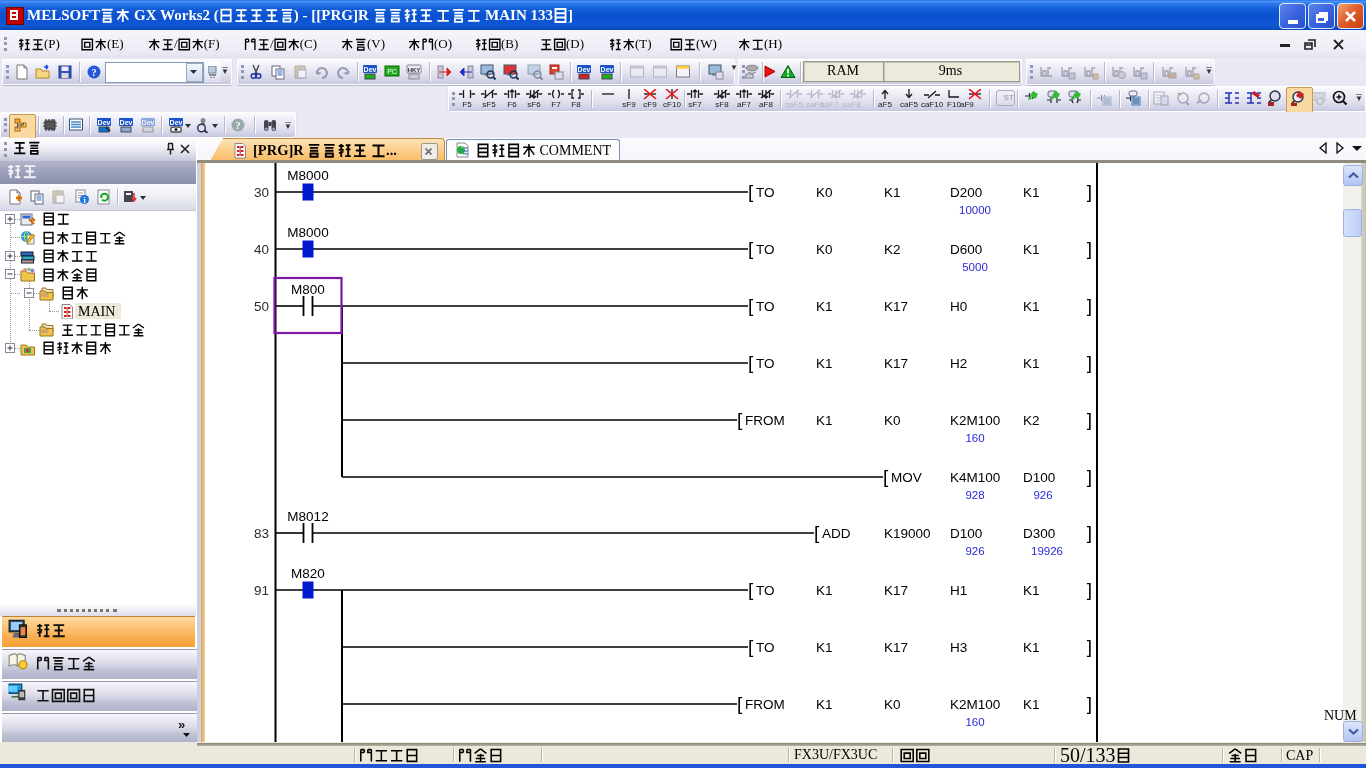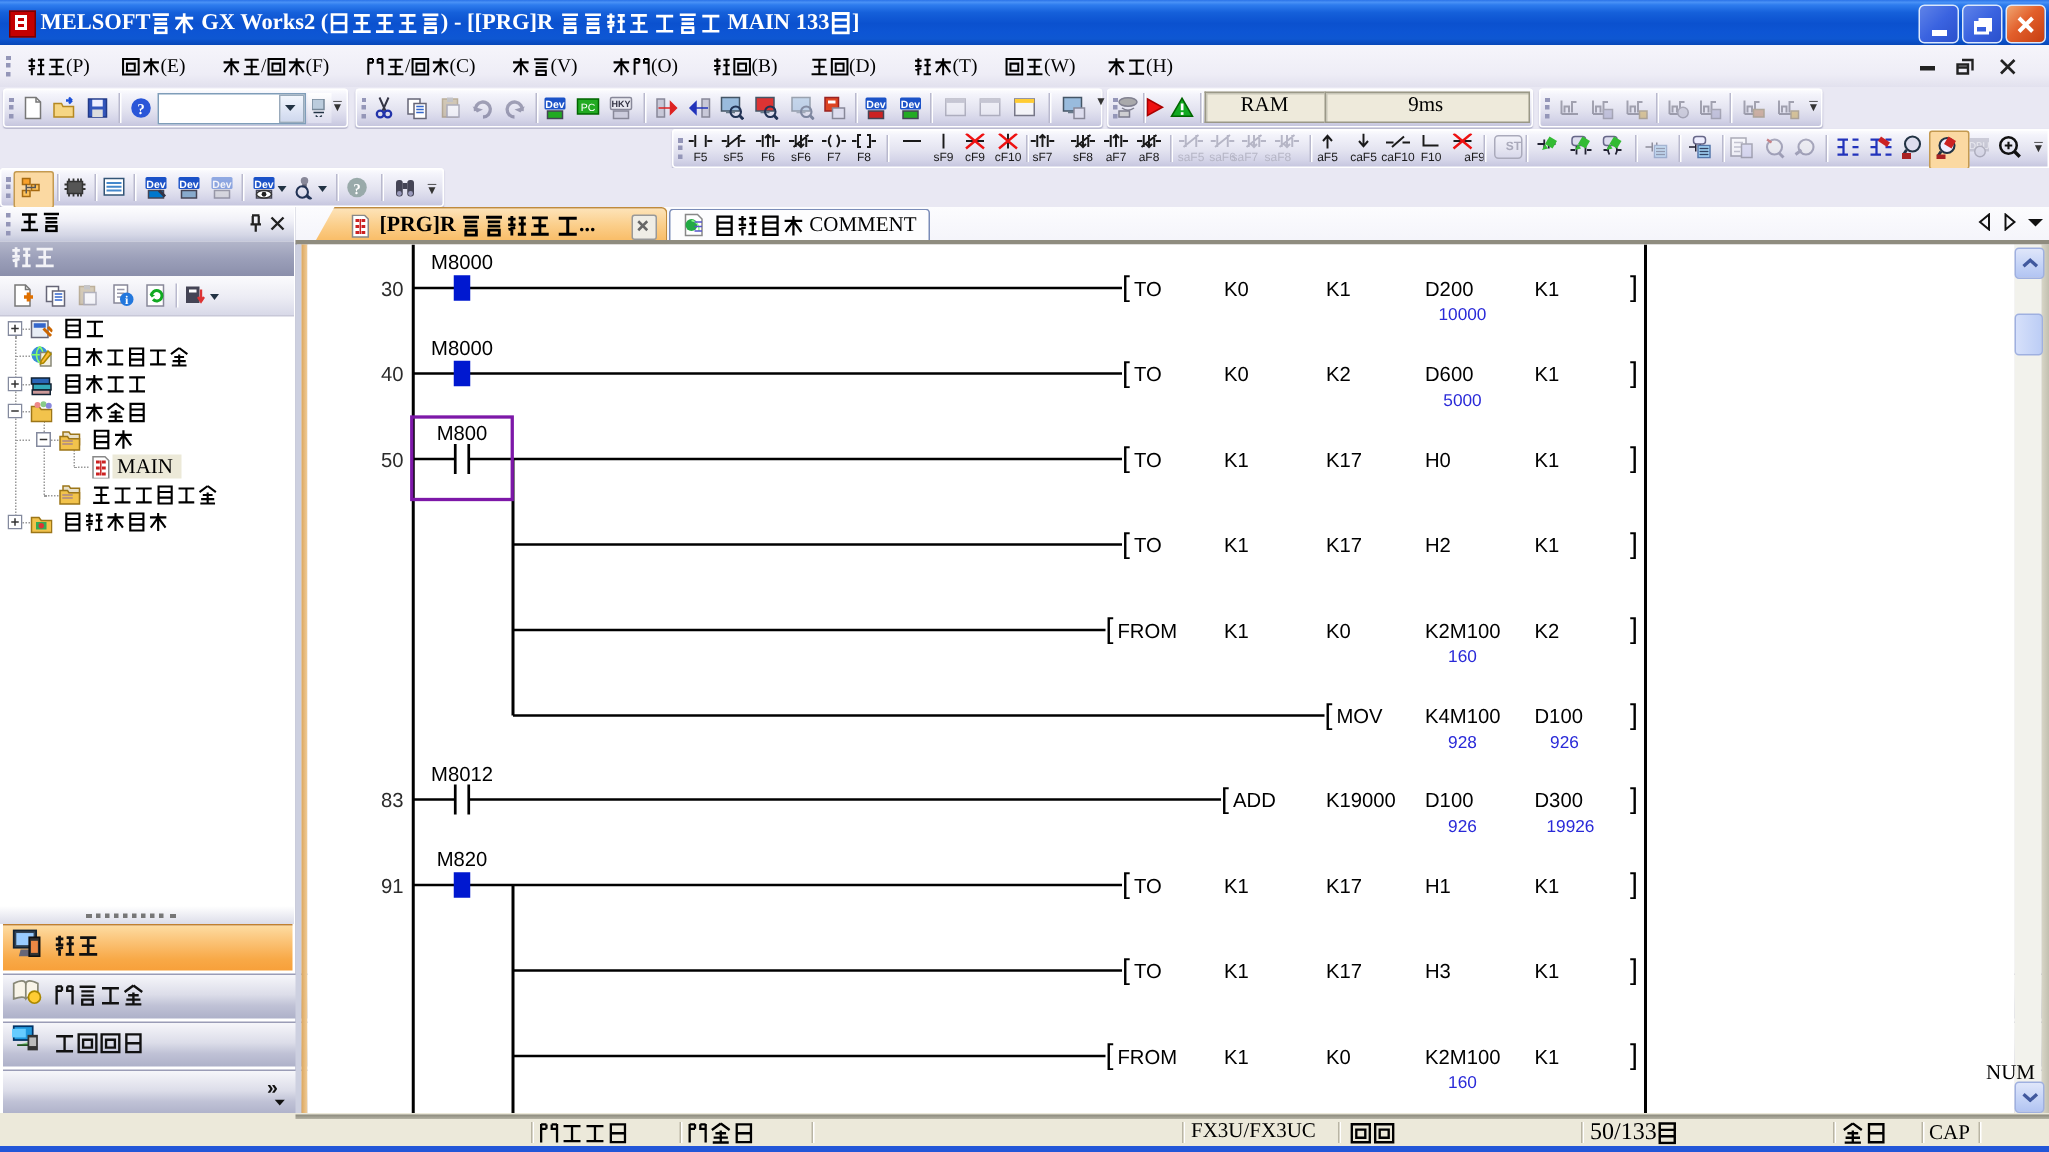--- a/index.html
+++ b/index.html
@@ -492,21 +492,21 @@
     </svg>
 <div class="abs" style="left:917px;top:100px;width:30px;text-align:center;font-size:8px;color:#1a1a1a">caF10</div>
 <svg class="abs" style="left:946px;top:89px;" width="16" height="11">
       <path d="M3,1 v7 h10" fill="none" stroke="#1a1a1a" stroke-width="1.3"></path>
     </svg>
 <div class="abs" style="left:939px;top:100px;width:30px;text-align:center;font-size:8px;color:#1a1a1a">F10</div>
 <svg class="abs" style="left:967px;top:89px;" width="16" height="11">
       <path d="M2,5 h12" fill="none" stroke="#1a1a1a" stroke-width="1.3"></path>
       <path d="M2,0 L14,10 M14,0 L2,10" stroke="#e11" stroke-width="1.6"></path>
     </svg>
-<div class="abs" style="left:960px;top:100px;width:30px;text-align:right;font-size:8px;color:#1a1a1a">aF9</div>
+<div class="abs" style="left:960px;top:100px;width:30px;text-align:left;font-size:8px;color:#1a1a1a">aF9</div>
 <div class="tsep" style="left:989px;top:90px;height:18px;bottom:auto"></div>
 <div class="abs" style="left:996px;top:90px;width:17px;height:14px;border:1.5px solid #aab;border-radius:3px;color:#aab;font-size:8px;text-align:right;line-height:13px;font-weight:bold">ST</div>
 <div class="tsep" style="left:1017px;top:90px;height:18px;bottom:auto"></div>
 <svg class="abs" style="left:1024px;top:90px;" width="16" height="16">
       <path d="M1,6 h4 M9,6 h4 M5.5,3 v6 M8.5,3 v6" stroke="#223" stroke-width="1.2" fill="none"></path>
       <path d="M9,1 l5,3 -3,5 -5,-3 z" fill="#3b3"></path>
       <path d="M6,6 l-2,4 4,-1" fill="#3b3"></path>
     </svg>
 <svg class="abs" style="left:1046px;top:90px;" width="16" height="16">
       <path d="M1,10 h3 M12,10 h3 M5,7 v6 M11,7 v6" stroke="#223" stroke-width="1.2" fill="none"></path>
@@ -1111,21 +1111,21 @@
     </div>
 <div class="abs ser" style="left:794px;top:746px;height:18px;display:flex;align-items:center;font-size:14px">
       <span>FX3U/FX3UC</span>
     </div>
 <div class="abs ser" style="left:900px;top:746px;height:18px;display:flex;align-items:center;font-size:14px">
       <svg style="vertical-align:0px" width="30" height="15" viewBox="0 0 25 12" fill="none" stroke="#000" stroke-width="1.30">
         <path transform="translate(0,0)" d="M1,1 H11 V11 H1 Z M3.5,4 H8.5 V8.5 H3.5 Z"></path>
         <path transform="translate(13,0)" d="M1,1 H11 V11 H1 Z M3.5,4 H8.5 V8.5 H3.5 Z"></path>
       </svg>
     </div>
-<div class="abs ser" style="left:1060px;top:746px;height:18px;display:flex;align-items:center;font-size:16px">
+<div class="abs ser" style="left:1060px;top:746px;height:18px;display:flex;align-items:center;font-size:20px">
       <span>50/133</span>
       <svg style="vertical-align:0px" width="15" height="15" viewBox="0 0 12 12" fill="none" stroke="#000" stroke-width="1.30">
         <path transform="translate(0,0)" d="M2,0.8 H10 V11.2 H2 Z M2,4.2 H10 M2,7.6 H10"></path>
       </svg>
     </div>
 <div class="abs ser" style="left:1228px;top:746px;height:18px;display:flex;align-items:center;font-size:14px">
       <svg style="vertical-align:0px" width="30" height="15" viewBox="0 0 25 12" fill="none" stroke="#000" stroke-width="1.30">
         <path transform="translate(0,0)" d="M6,0.5 L1,4.2 M6,0.5 L11,4.2 M3,6 H9 M2,8.5 H10 M6,4.5 V11 M1.5,11.2 H10.5"></path>
         <path transform="translate(13,0)" d="M2,1 H10 V11 H2 Z M2,6 H10"></path>
       </svg>

